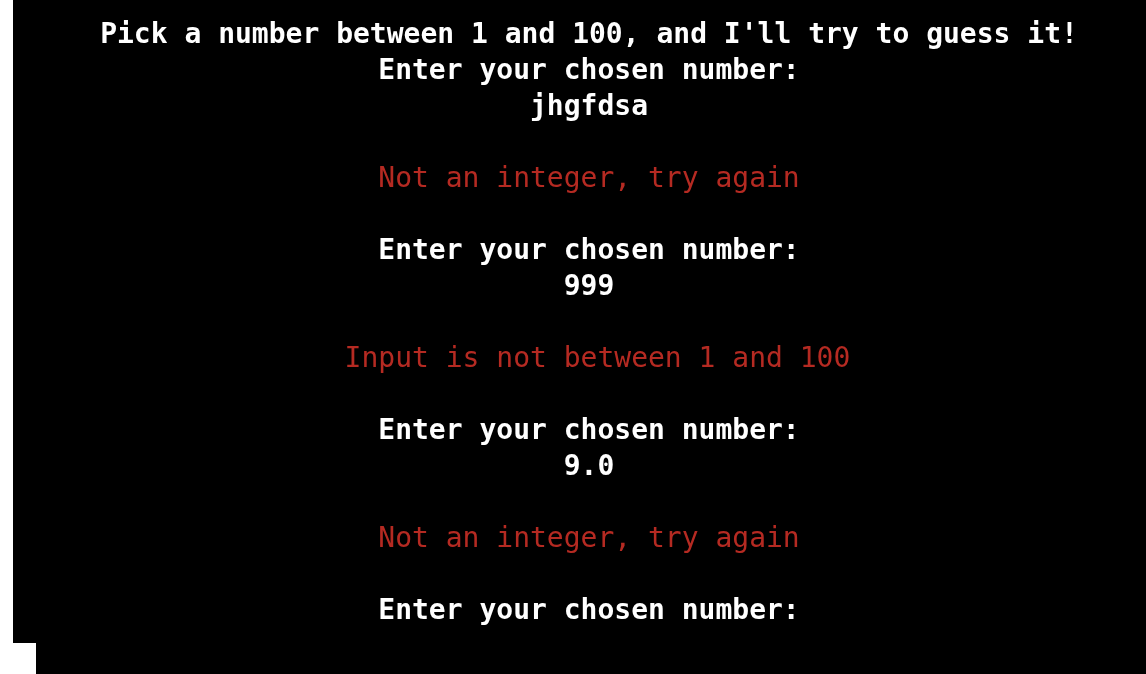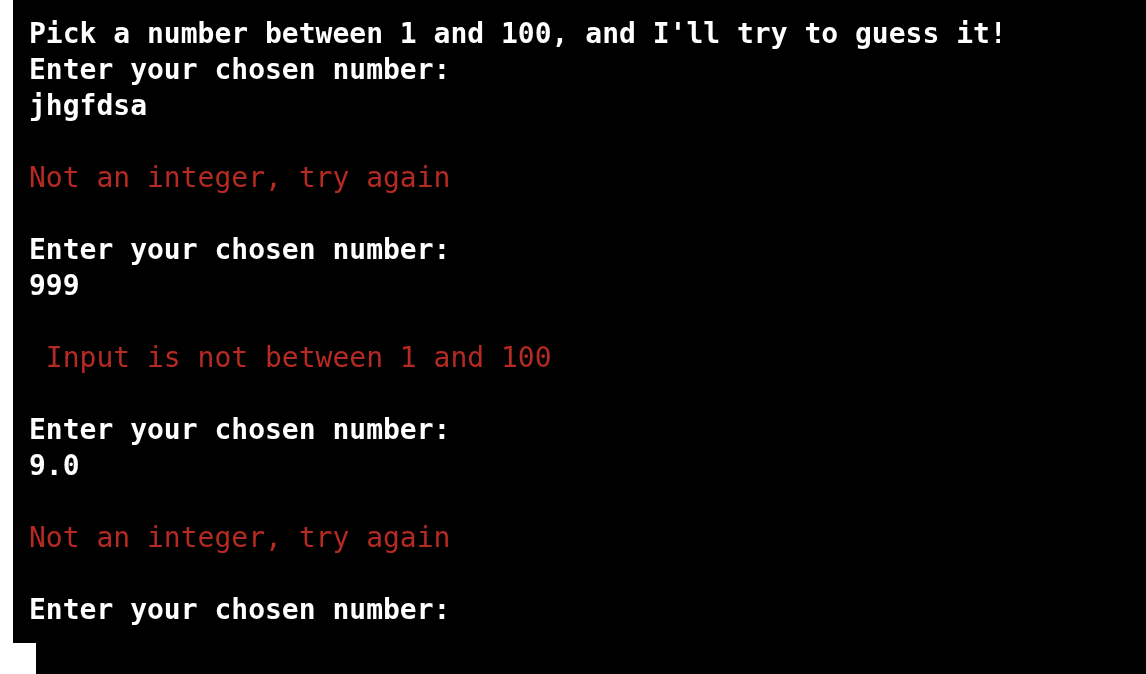--- a/index.html
+++ b/index.html
@@ -23,20 +23,21 @@
   }
 
   
   #console-surface {
     position: absolute;
     left: 13px;
     top: 0;
     width: 1133px;
     height: 674px;
     background: #000000;
+    text-align: center;
   }
 
   
   #cursor-block {
     position: absolute;
     left: 0;
     top: 643px;
     width: 36px;
     height: 31px;
     background: #ffffff;

